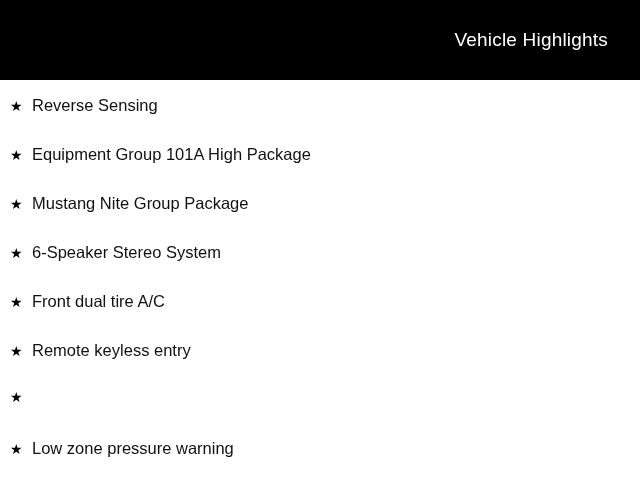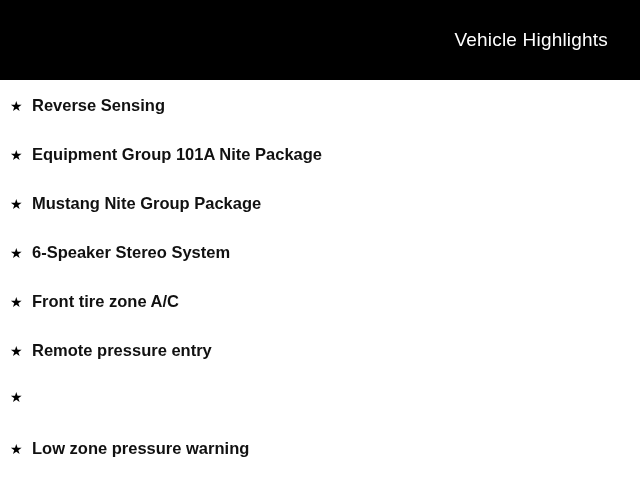--- a/index.html
+++ b/index.html
@@ -53,57 +53,57 @@
     color: #000000;
     font-size: 14px;
     line-height: 1;
     width: 22px;
     flex: 0 0 22px;
     text-align: left;
   }
   .highlight-label {
     color: #111111;
     font-size: 16.5px;
-    font-weight: 700;
+    font-weight: 400;
     white-space: nowrap;
   }
 </style>
 </head>
 <body>
 
 <div class="page">
 
   <div class="header-bar">
     <div class="header-title">Vehicle Highlights</div>
   </div>
 
   <ul class="highlights-list">
     <li class="highlight-item">
       <span class="bullet-star">★</span>
       <span class="highlight-label">Reverse Sensing</span>
     </li>
     <li class="highlight-item">
       <span class="bullet-star">★</span>
-      <span class="highlight-label">Equipment Group 101A Nite Package</span>
+      <span class="highlight-label">Equipment Group 101A High Package</span>
     </li>
     <li class="highlight-item">
       <span class="bullet-star">★</span>
       <span class="highlight-label">Mustang Nite Group Package</span>
     </li>
     <li class="highlight-item">
       <span class="bullet-star">★</span>
       <span class="highlight-label">6-Speaker Stereo System</span>
     </li>
     <li class="highlight-item">
       <span class="bullet-star">★</span>
-      <span class="highlight-label">Front tire zone A/C</span>
+      <span class="highlight-label">Front dual tire A/C</span>
     </li>
     <li class="highlight-item">
       <span class="bullet-star">★</span>
-      <span class="highlight-label">Remote pressure entry</span>
+      <span class="highlight-label">Remote keyless entry</span>
     </li>
     <li class="highlight-item">
       <span class="bullet-star">★</span>
     </li>
     <li class="highlight-item">
       <span class="bullet-star">★</span>
       <span class="highlight-label">Low zone pressure warning</span>
     </li>
   </ul>
 

